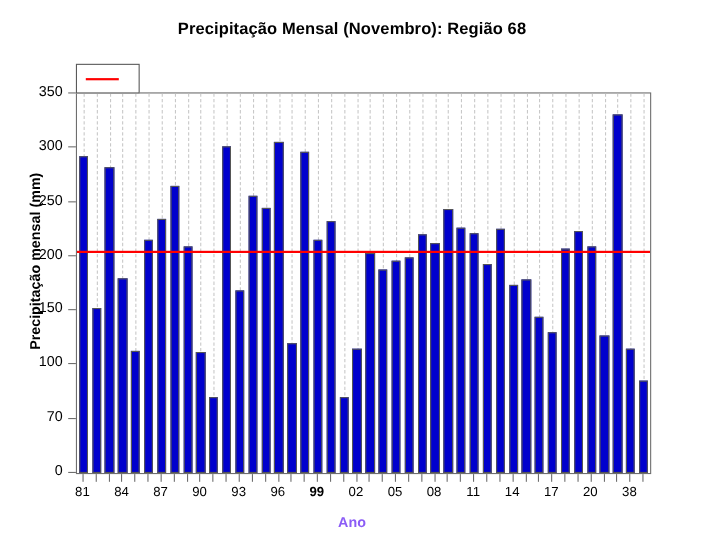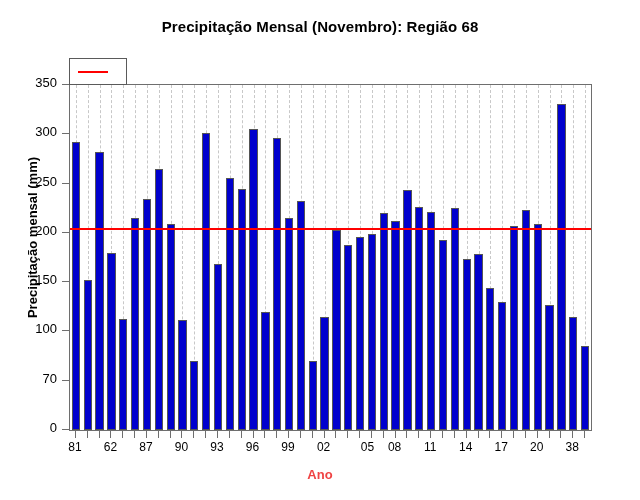--- a/index.html
+++ b/index.html
@@ -115,21 +115,21 @@
     top:440px;
     font-size:12px;color:#000;
     text-align:center;
     width:30px;
     white-space:nowrap;
   }
   .axis-title-x{
     position:absolute;
     top:467px;left:0;width:640px;
     text-align:center;
-    font-size:13px;font-weight:bold;color:#ef4444;
+    font-size:13px;font-weight:bold;color:#8b5cf6;
   }
   .axis-title-y{
     position:absolute;
     left:-88px;top:230px;
     width:240px;
     text-align:center;
     font-size:13px;font-weight:bold;color:#000;
     transform:rotate(-90deg);
     transform-origin:center center;
   }
@@ -254,49 +254,49 @@
       <div class="ytick-label" style="top: 173.571px;">250</div>
       <div class="ytick" style="top: 133.286px;"></div>
       <div class="ytick-label" style="top: 124.286px;">300</div>
       <div class="ytick" style="top: 84px;"></div>
       <div class="ytick-label" style="top: 75px;">350</div>
       <div class="xtick" style="left: 74.9205px;"></div>
       <div class="xtick-label" style="left: 59.9205px;">81</div>
       <div class="xtick" style="left: 86.7614px;"></div>
       <div class="xtick" style="left: 98.6023px;"></div>
       <div class="xtick" style="left: 110.443px;"></div>
-      <div class="xtick-label" style="left: 95.4432px;">62</div>
+      <div class="xtick-label" style="left: 95.4432px;">84</div>
       <div class="xtick" style="left: 122.284px;"></div>
       <div class="xtick" style="left: 134.125px;"></div>
       <div class="xtick" style="left: 145.966px;"></div>
       <div class="xtick-label" style="left: 130.966px;">87</div>
       <div class="xtick" style="left: 157.807px;"></div>
       <div class="xtick" style="left: 169.648px;"></div>
       <div class="xtick" style="left: 181.489px;"></div>
       <div class="xtick-label" style="left: 166.489px;">90</div>
       <div class="xtick" style="left: 193.33px;"></div>
       <div class="xtick" style="left: 205.17px;"></div>
       <div class="xtick" style="left: 217.011px;"></div>
       <div class="xtick-label" style="left: 202.011px;">93</div>
       <div class="xtick" style="left: 228.852px;"></div>
       <div class="xtick" style="left: 240.693px;"></div>
       <div class="xtick" style="left: 252.534px;"></div>
       <div class="xtick-label" style="left: 237.534px;">96</div>
       <div class="xtick" style="left: 264.375px;"></div>
       <div class="xtick" style="left: 276.216px;"></div>
       <div class="xtick" style="left: 288.057px;"></div>
-      <div class="xtick-label" style="left: 273.057px;">99</div>
+      <div class="xtick-label" style="left: 273.057px; font-weight: bold;">99</div>
       <div class="xtick" style="left: 299.898px;"></div>
       <div class="xtick" style="left: 311.739px;"></div>
       <div class="xtick" style="left: 323.58px;"></div>
       <div class="xtick-label" style="left: 308.58px;">02</div>
       <div class="xtick" style="left: 335.42px;"></div>
       <div class="xtick" style="left: 347.261px;"></div>
       <div class="xtick" style="left: 359.102px;"></div>
-      <div class="xtick-label" style="left: 344.102px; text-align: right;">05</div>
+      <div class="xtick-label" style="left: 344.102px;">05</div>
       <div class="xtick" style="left: 370.943px;"></div>
       <div class="xtick" style="left: 382.784px;"></div>
       <div class="xtick" style="left: 394.625px;"></div>
       <div class="xtick-label" style="left: 379.625px;">08</div>
       <div class="xtick" style="left: 406.466px;"></div>
       <div class="xtick" style="left: 418.307px;"></div>
       <div class="xtick" style="left: 430.148px;"></div>
       <div class="xtick-label" style="left: 415.148px;">11</div>
       <div class="xtick" style="left: 441.989px;"></div>
       <div class="xtick" style="left: 453.83px;"></div>

